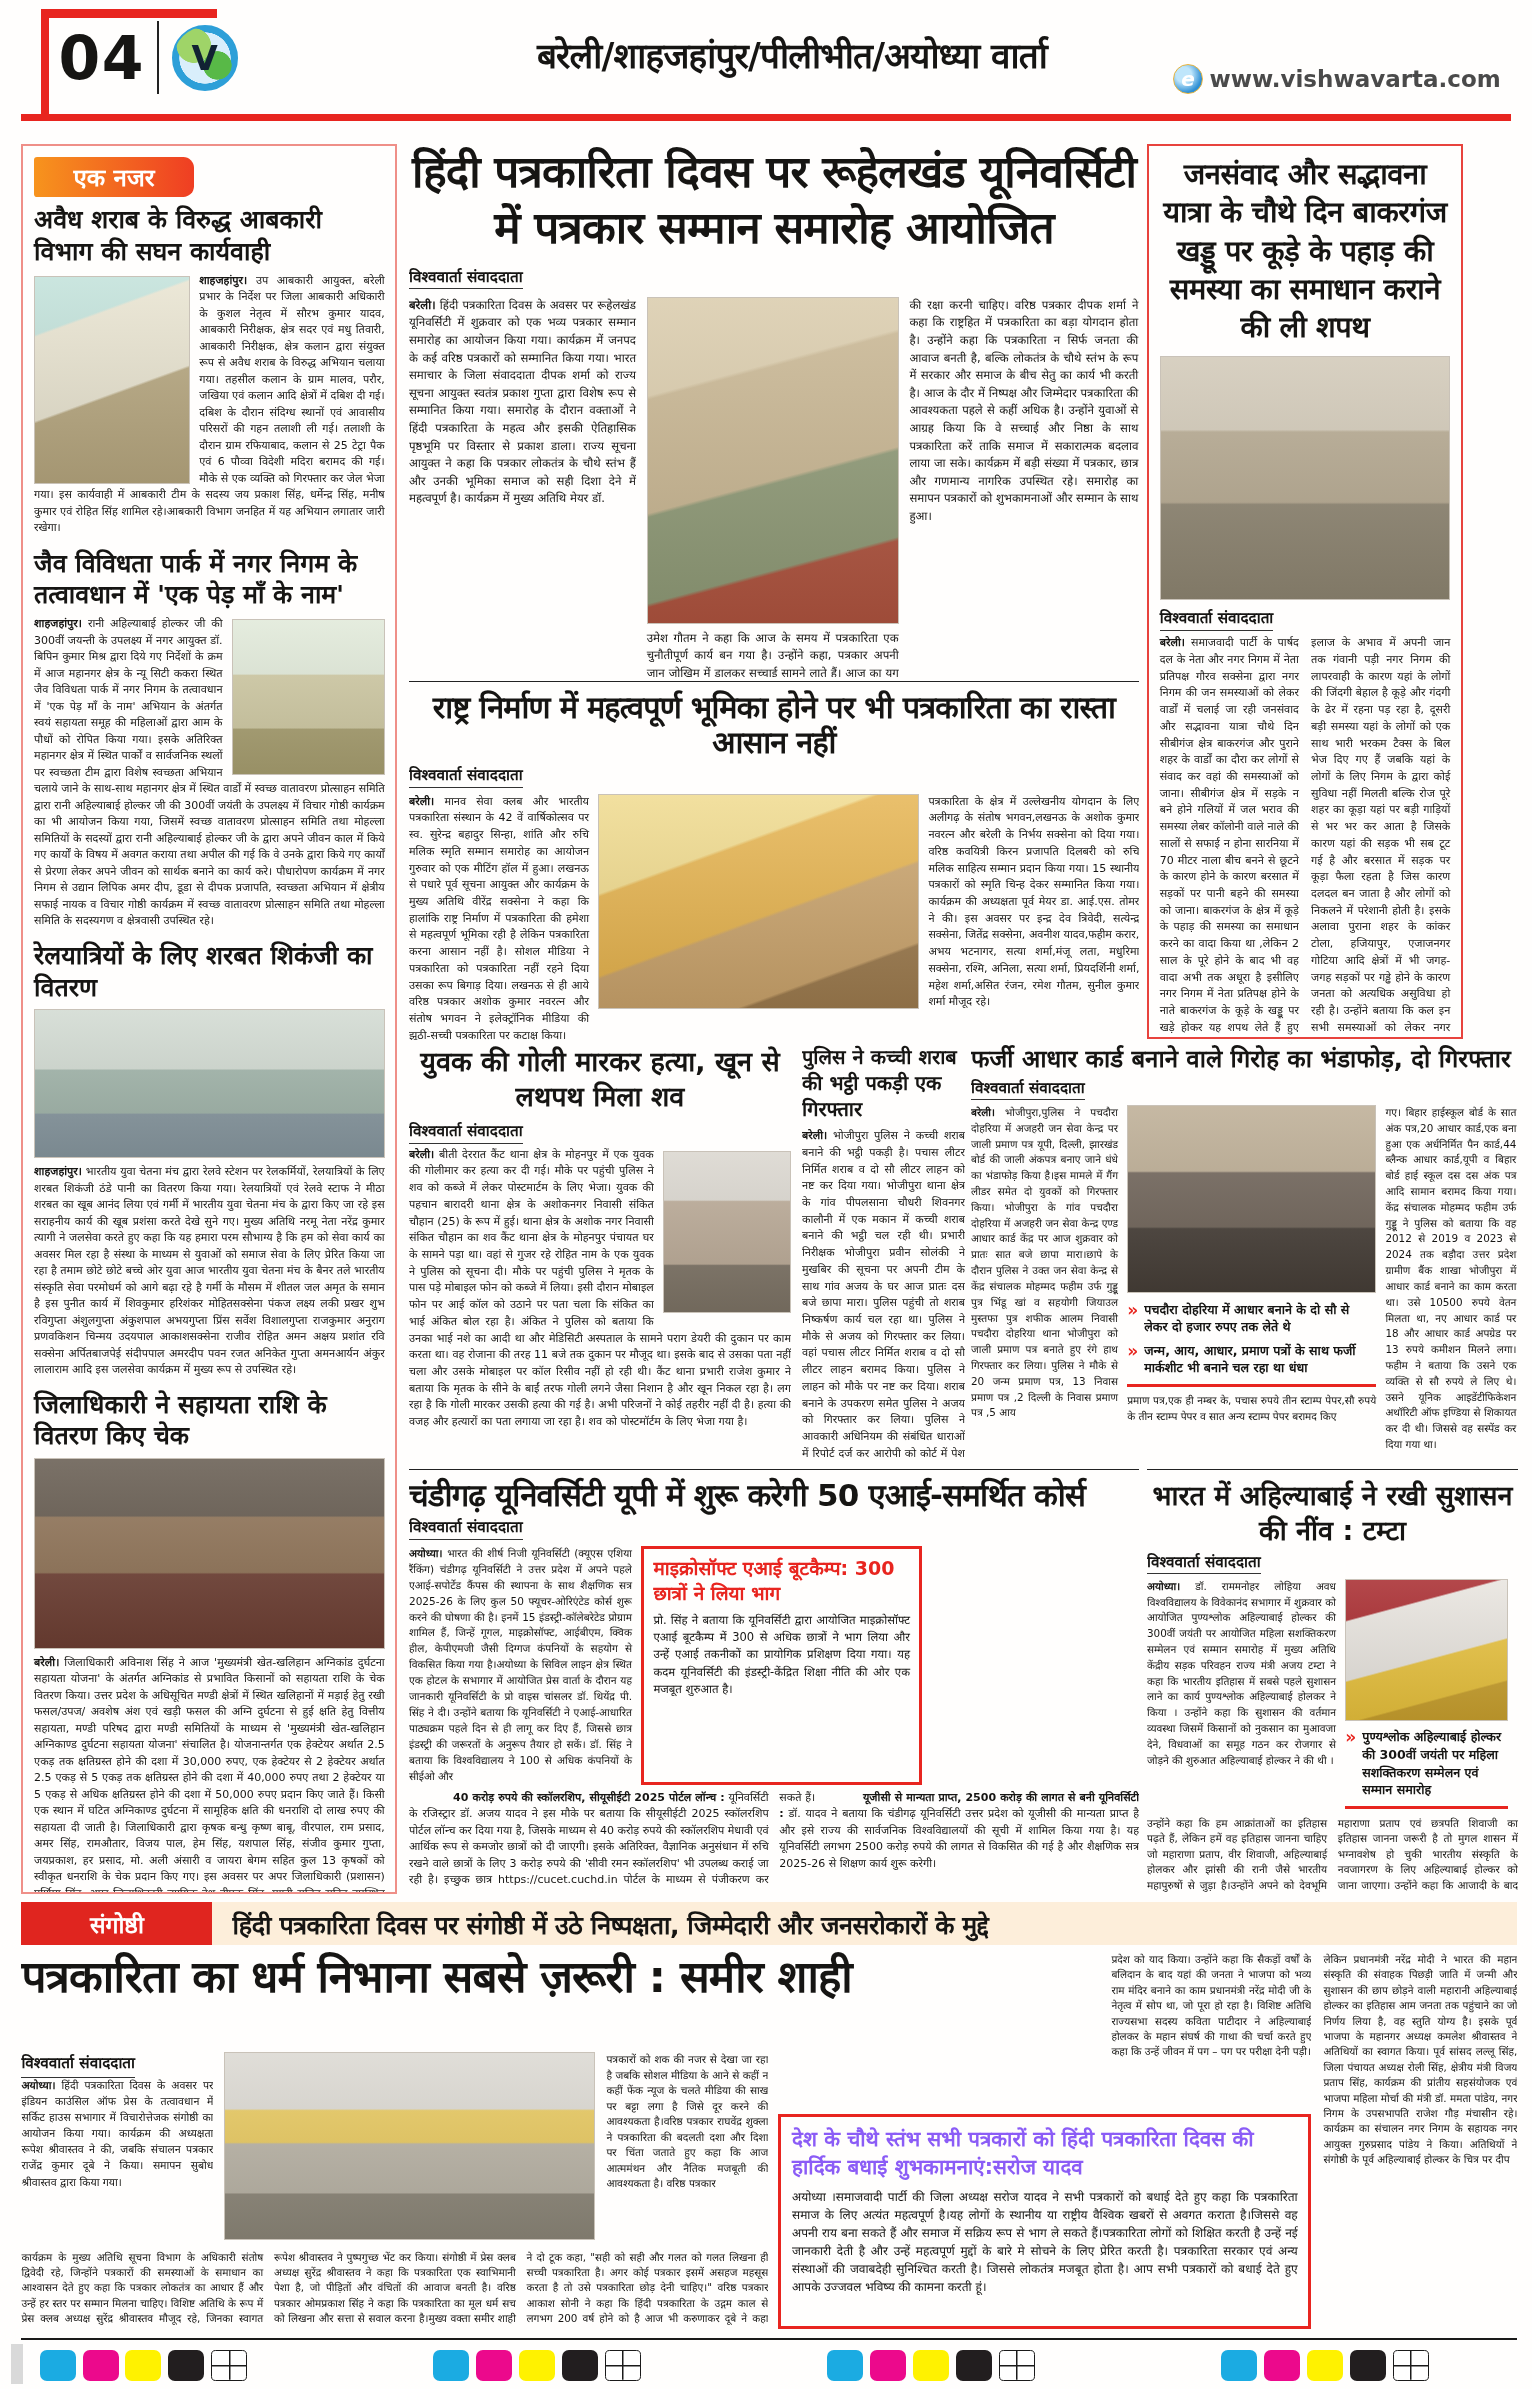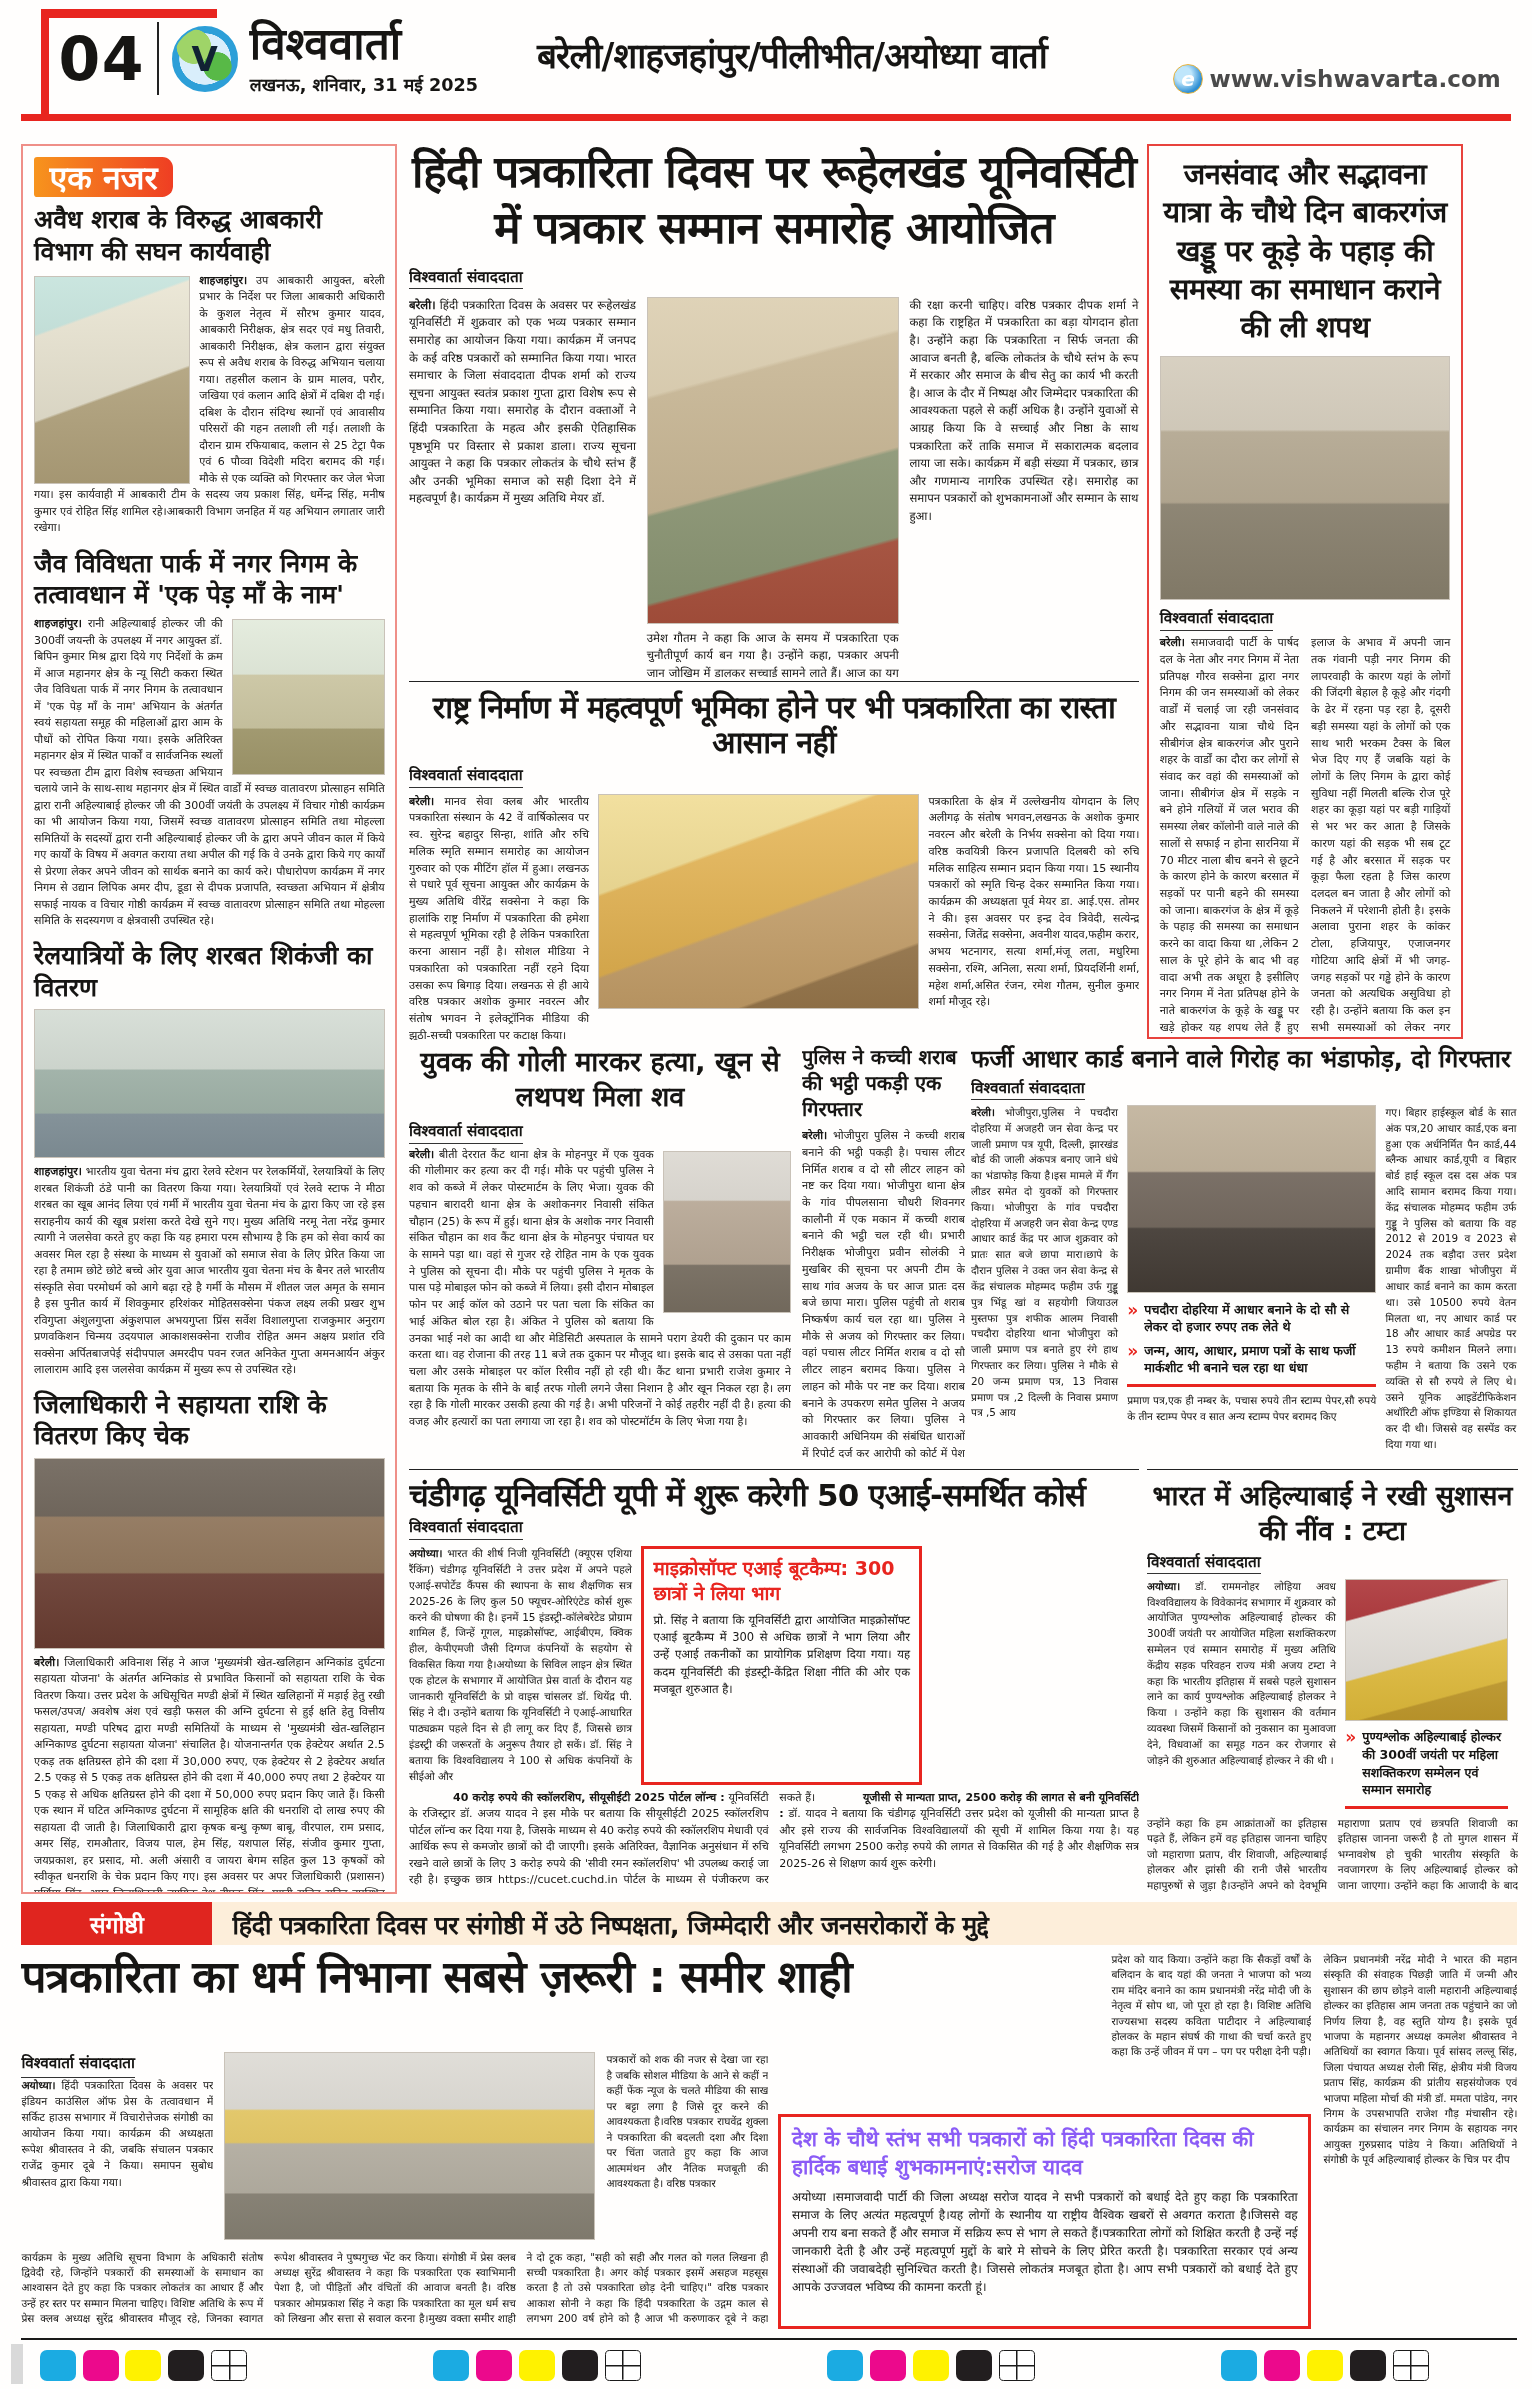--- a/index.html
+++ b/index.html
@@ -36,23 +36,23 @@
   .site { position:absolute; right:10.7px; top:56px; display:flex; align-items:center; gap:6.1px;
     font-size:23px; font-weight:800; color:#4a4a4a; }
   .e-icon { width:30.5px; height:30.5px; border-radius:50%; position:relative;
     background:radial-gradient(circle at 35% 35%, #bfe6fb 0 30%, #2f8fd4 70%);
     border:1.5px solid #e9b43c; display:flex; align-items:center; justify-content:center;
     color:#fff; font-weight:800; font-size:20px; font-style:italic; }
 
   
   #ek-najar { position:absolute; left:21.4px; top:144px; width:376px; height:1750px;
     border:2.3px solid #ef8f88; padding:9.2px 10.7px; overflow:hidden; }
-  .ek-label { width:139px; height:40px; margin:1.5px 0 7.6px 0;
+  .ek-label { width:160px; height:40px; margin:1.5px 0 7.6px 0;
     background:linear-gradient(90deg,#f7941d, #ef3e23);
-    color:#fff; font-size:32px; font-weight:800; display:flex; align-items:center; justify-content:center;
+    color:#fff; font-size:24px; font-weight:800; display:flex; align-items:center; justify-content:center;
     border-radius:3.1px 10.7px 10.7px 3.1px; }
   .ek-art { margin-bottom:10.7px; }
   .ek-h { font-size:25px; font-weight:800; line-height:1.25; margin-bottom:6.1px; }
   .ek-h.center { text-align:left; }
   .ek-body { font-size:11px; line-height:1.5; }
   .ek-body b { font-size:11px; }
   .ph1 { float:left; width:156px; height:208px; margin:3.1px 9.2px 3.1px 0;
     background:linear-gradient(160deg,#bfe0d8 0 22%,#e8e3cf 23% 55%,#b7a77f 56% 100%); }
   .ph2 { float:right; width:153px; height:156px; margin:3.1px 0 3.1px 9.2px;
     background:linear-gradient(180deg,#dfe8d7 0 35%,#cfc9a2 36% 70%,#a9a071 71% 100%); }
@@ -172,24 +172,20 @@
 
   <div id="header">
     <div class="topbar"></div>
     <div class="leftbar"></div>
     <div class="mast-left">
       <div class="pageno">04</div>
       <div class="mast-div"></div>
       <div class="logo-globe">
         <span class="logo-v">V</span>
       </div>
-      <div>
-        <div class="paper-name">विश्ववार्ता</div>
-        <div class="edition">लखनऊ,   शनिवार, 31 मई 2025</div>
-      </div>
     </div>
     <div class="region">बरेली/शाहजहांपुर/पीलीभीत/अयोध्या वार्ता</div>
     <div class="site">
       <span class="e-icon">e</span>
       <span>www.vishwavarta.com</span>
     </div>
     <div class="botbar"></div>
   </div>
 
   <div id="ek-najar">

